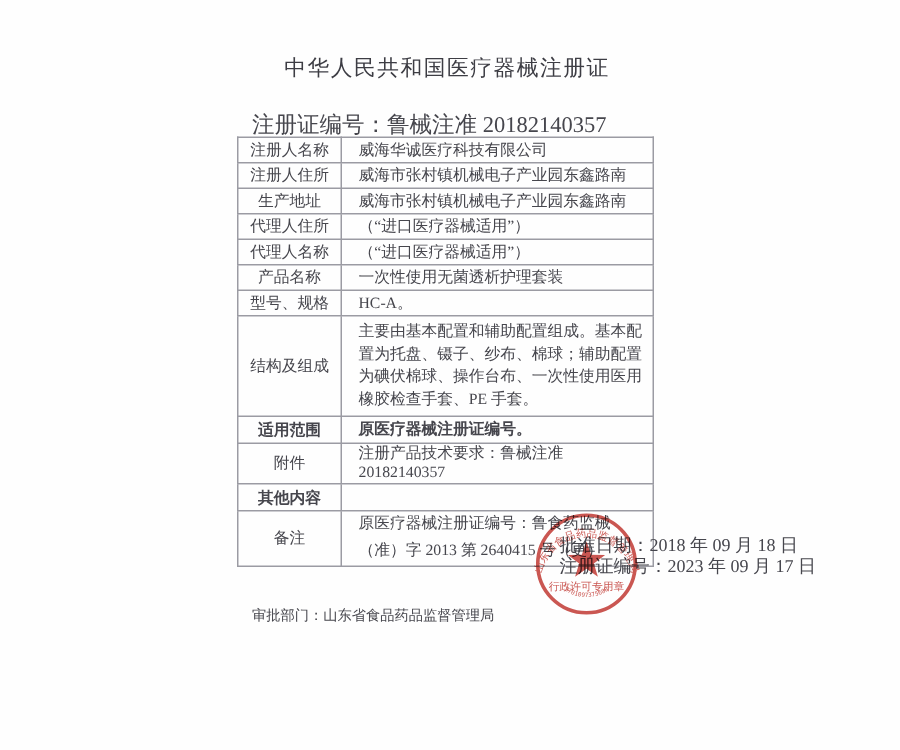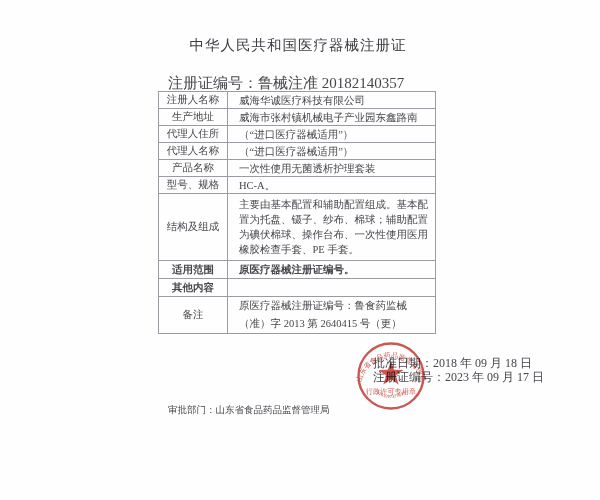--- a/index.html
+++ b/index.html
@@ -72,20 +72,24 @@
     <colgroup>
         <col style="width:69px">
         <col style="width:208px">
       </colgroup>
     <tbody>
         <tr class="h17">
       <td class="lbl">注册人名称</td>
       <td class="val">威海华诚医疗科技有限公司</td>
     </tr>
     <tr class="h17">
+      <td class="lbl">注册人住所</td>
+      <td class="val">威海市张村镇机械电子产业园东鑫路南</td>
+    </tr>
+    <tr class="h17">
       <td class="lbl">生产地址</td>
       <td class="val">威海市张村镇机械电子产业园东鑫路南</td>
     </tr>
     <tr class="h17">
       <td class="lbl">代理人住所</td>
       <td class="val">（“进口医疗器械适用”）</td>
     </tr>
     <tr class="h17">
       <td class="lbl">代理人名称</td>
       <td class="val">（“进口医疗器械适用”）</td>
@@ -98,20 +102,24 @@
       <td class="lbl">型号、规格</td>
       <td class="val">HC-A。</td>
     </tr>
     <tr class="h47">
       <td class="lbl">结构及组成</td>
       <td class="val">主要由基本配置和辅助配置组成。基本配置为托盘、镊子、纱布、棉球；辅助配置为碘伏棉球、操作台布、一次性使用医用橡胶检查手套、PE 手套。</td>
     </tr>
     <tr class="h18">
       <td class="lbl">适用范围</td>
       <td class="val">原医疗器械注册证编号。</td>
+    </tr>
+    <tr class="h22">
+      <td class="lbl">附件</td>
+      <td class="val">注册产品技术要求：鲁械注准 20182140357</td>
     </tr>
     <tr class="h18">
       <td class="lbl">其他内容</td>
       <td class="val"></td>
     </tr>
     <tr class="h37">
       <td class="lbl">备注</td>
       <td class="val">原医疗器械注册证编号：鲁食药监械（准）字 2013 第 2640415 号（更）</td>
     </tr>
   </tbody>

